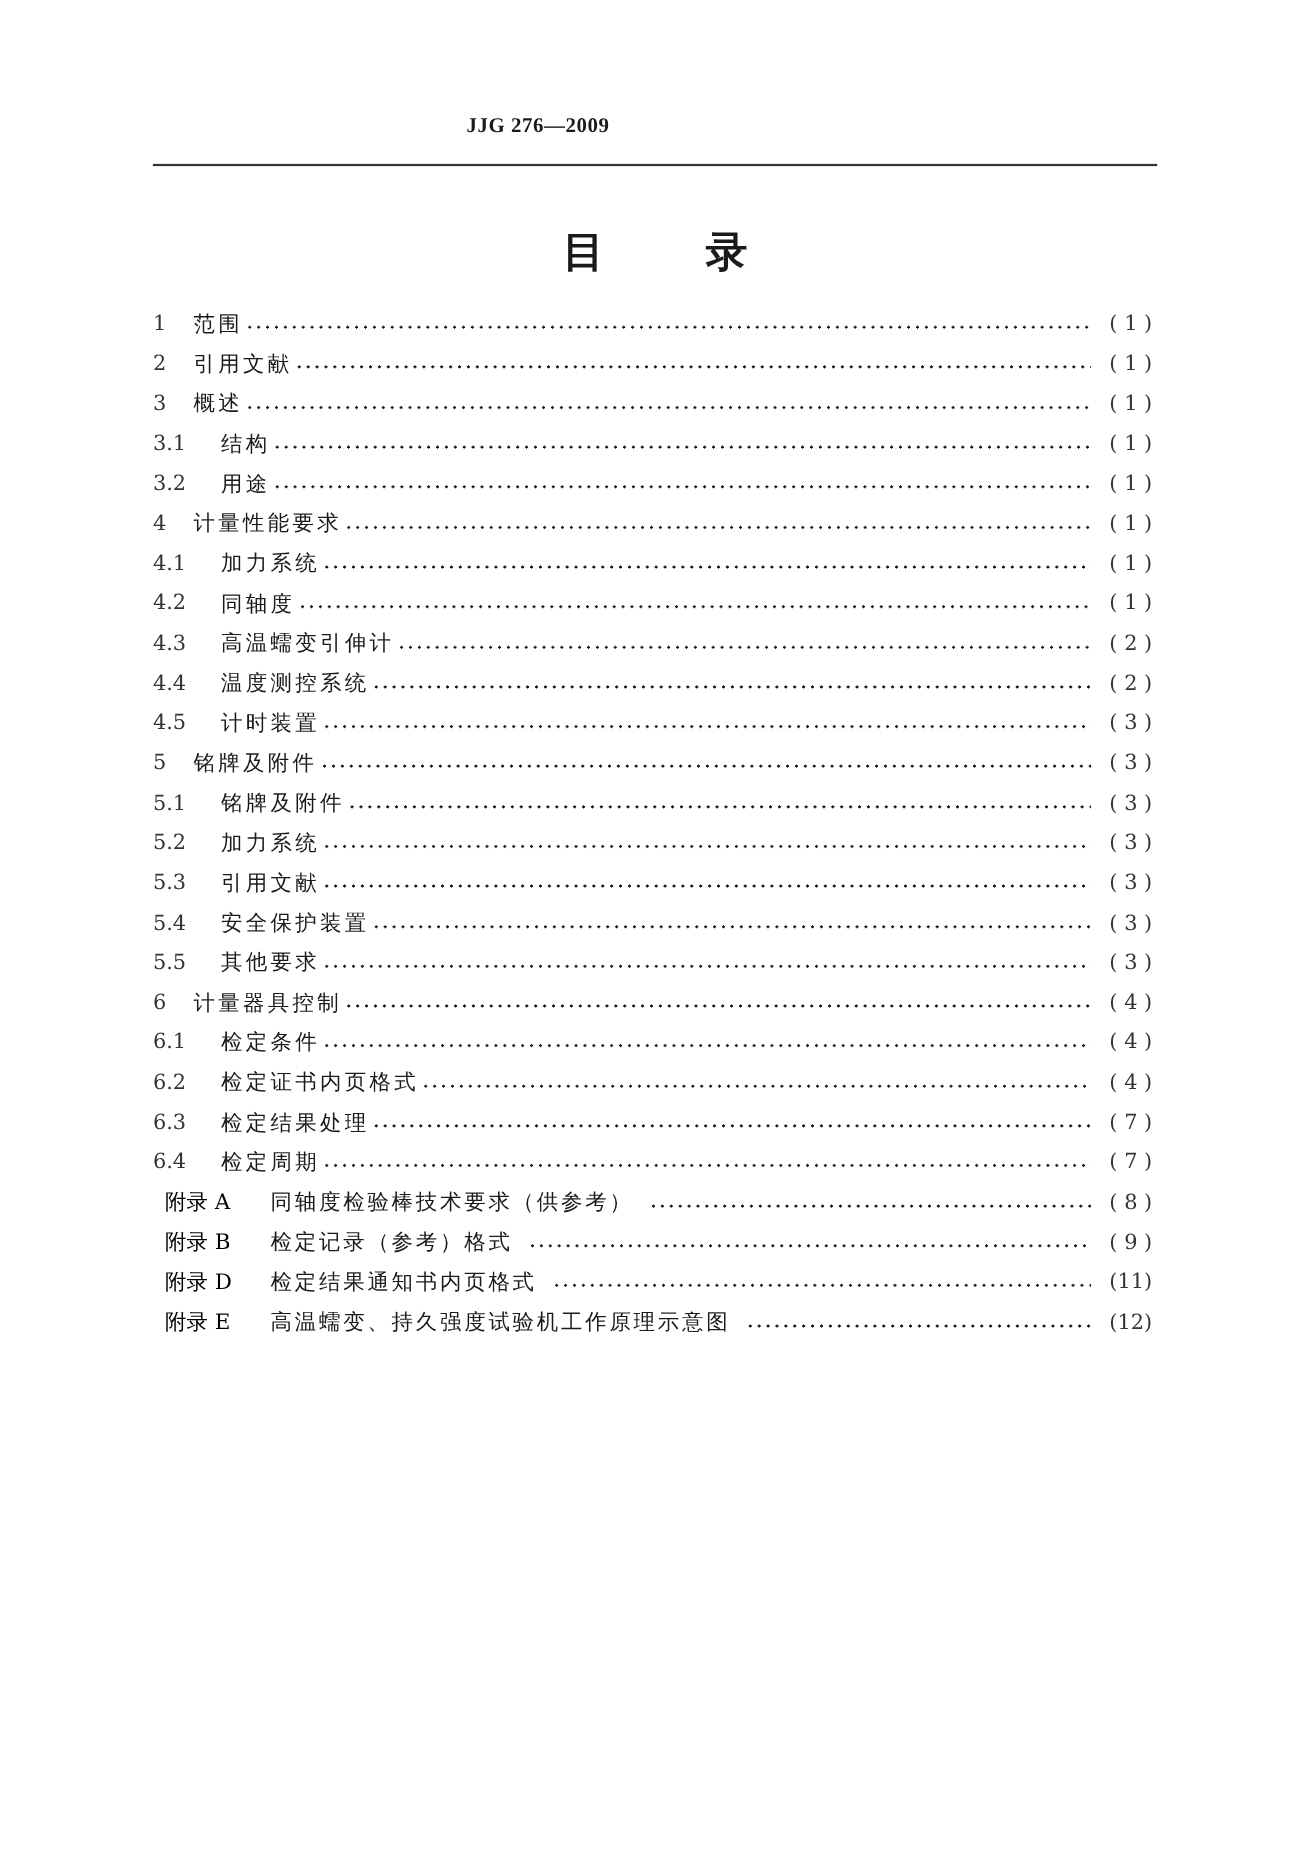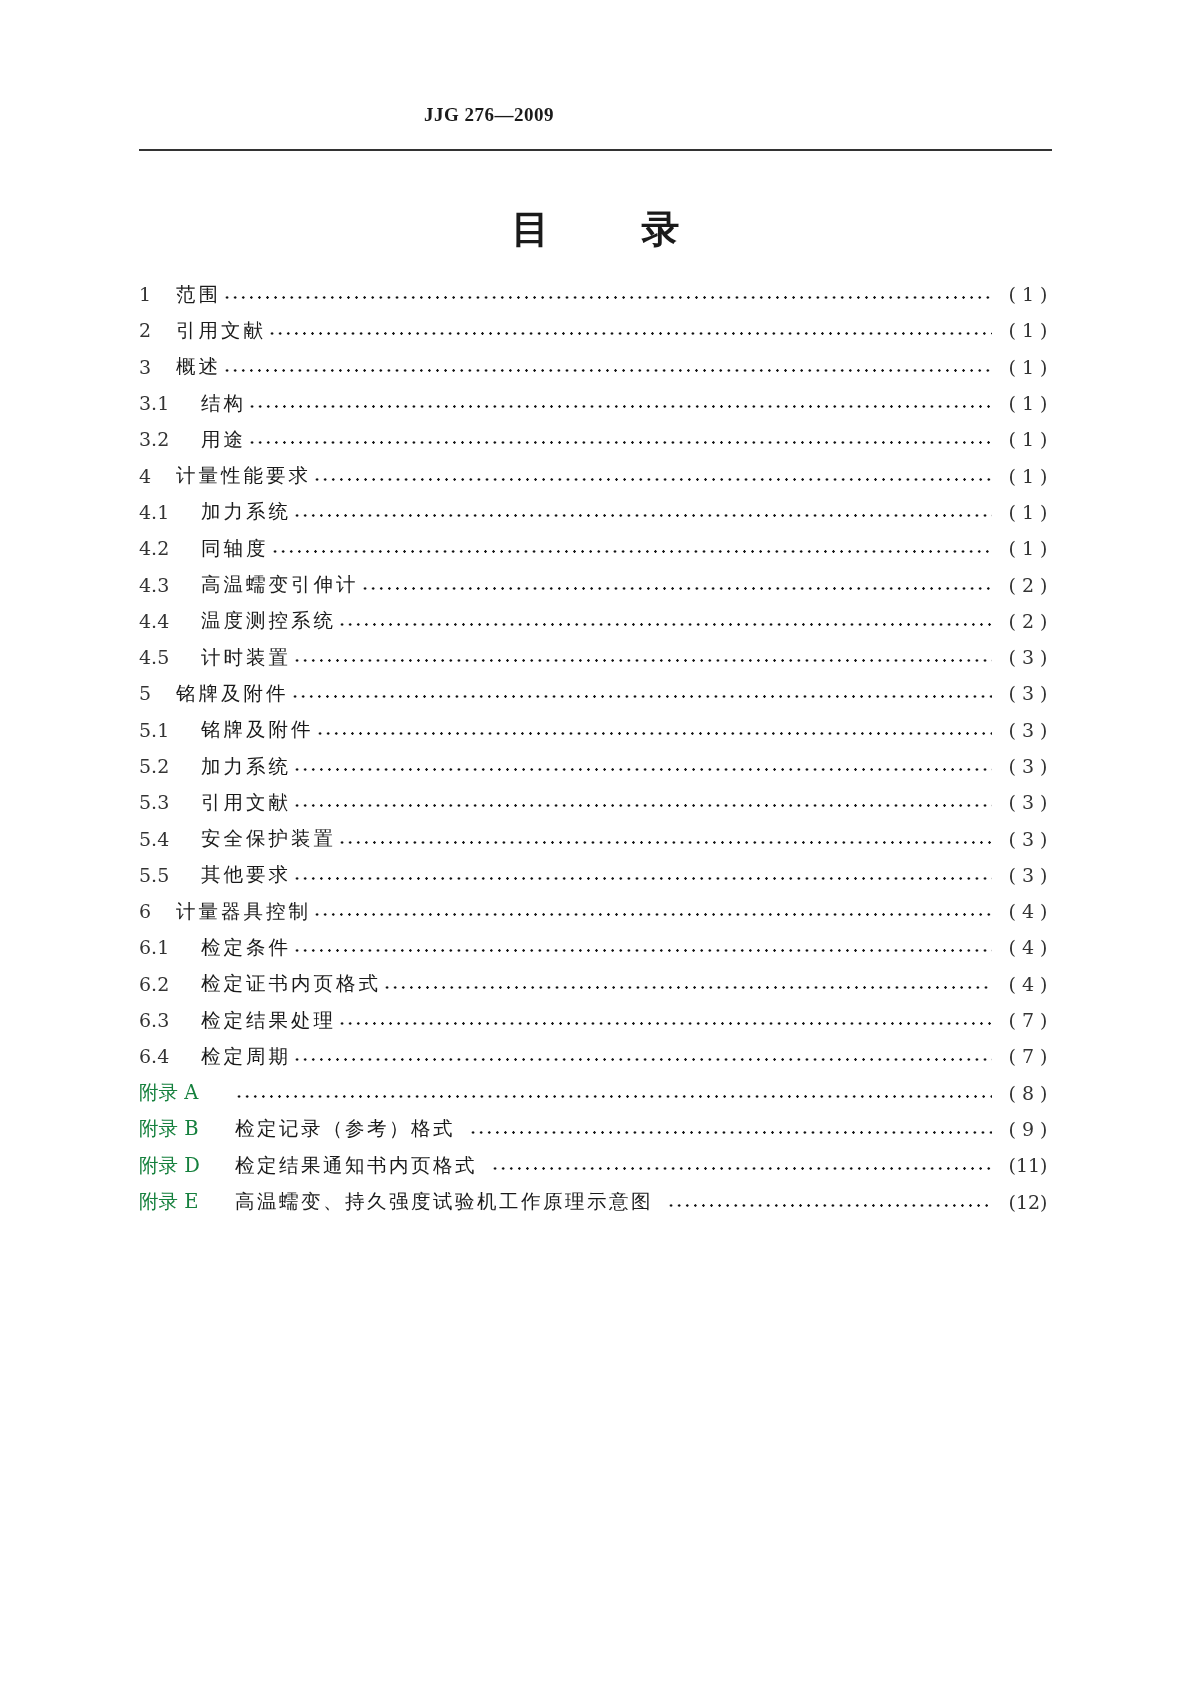--- a/index.html
+++ b/index.html
@@ -10,21 +10,21 @@
   .header-rule { position: absolute; top: 149px; left: 139px; width: 913px; height: 0; border-top: 2px solid #333; }
   .toc-title { position: absolute; top: 204px; left: 0; width: 1191px; text-align: center;
          font-family: "DejaVu Sans", "Liberation Sans", sans-serif; font-weight: bold; font-size: 38px; word-spacing: 0; }
   .toc-title span { display: inline-block; }
   .toc-title .gap { width: 92px; }
   .toc { position: absolute; top: 276px; left: 139px; width: 913px; }
   .row { position: relative; height: 36.3px; display: flex; align-items: center; font-size: 19.5px; white-space: nowrap; }
   .num { display: inline-block; font-family: "DejaVu Serif", "Liberation Serif", serif; color: #333; font-size: 19px; }
   .num.l1 { width: 37px; }
   .num.l2 { width: 62px; }
-  .num.app { width: 96px; font-family: "DejaVu Serif", "Liberation Serif", serif; color:#15803d; font-size: 19.5px; }
+  .num.app { width: 96px; font-family: "DejaVu Serif", "Liberation Serif", serif; color:#000000; font-size: 19.5px; margin-left: 11px; }
   .label { flex: 0 0 auto; letter-spacing: 3px; padding-right: 2px; }
   .label.app { letter-spacing: 2.5px; padding-right: 14px; }
   .leader { flex: 1 1 auto; overflow: hidden; height: 20px; position: relative; margin-right: 12px; }
   .leader::before { content: ""; position: absolute; left: 0; right: 0; top: 12px; height: 3px;
          background-image: radial-gradient(circle, #111 1.1px, transparent 1.4px);
          background-size: 8.1px 3px; background-repeat: repeat-x; }
   .page { flex: 0 0 auto; width: 48px; text-align: center; font-size: 19px; color: #333;
          font-family: "DejaVu Serif", "Liberation Serif", serif; }
 </style>
 </head>
@@ -167,20 +167,21 @@
     </div>
   <div class="row">
       <span class="num l2">6.4</span>
       <span class="label">检定周期</span>
       <span class="leader"></span>
       <span class="page">( 7 )</span>
     </div>
 
   <div class="row">
       <span class="num app">附录 A</span>
+      <span class="label app">同轴度检验棒技术要求（供参考）</span>
       <span class="leader"></span>
       <span class="page">( 8 )</span>
     </div>
   <div class="row">
       <span class="num app">附录 B</span>
       <span class="label app">检定记录（参考）格式</span>
       <span class="leader"></span>
       <span class="page">( 9 )</span>
     </div>
   <div class="row">

